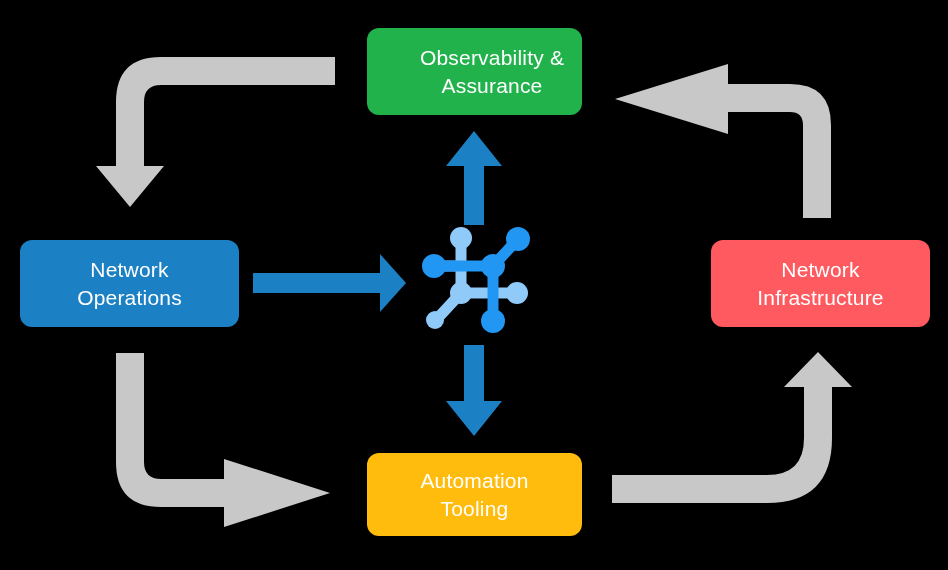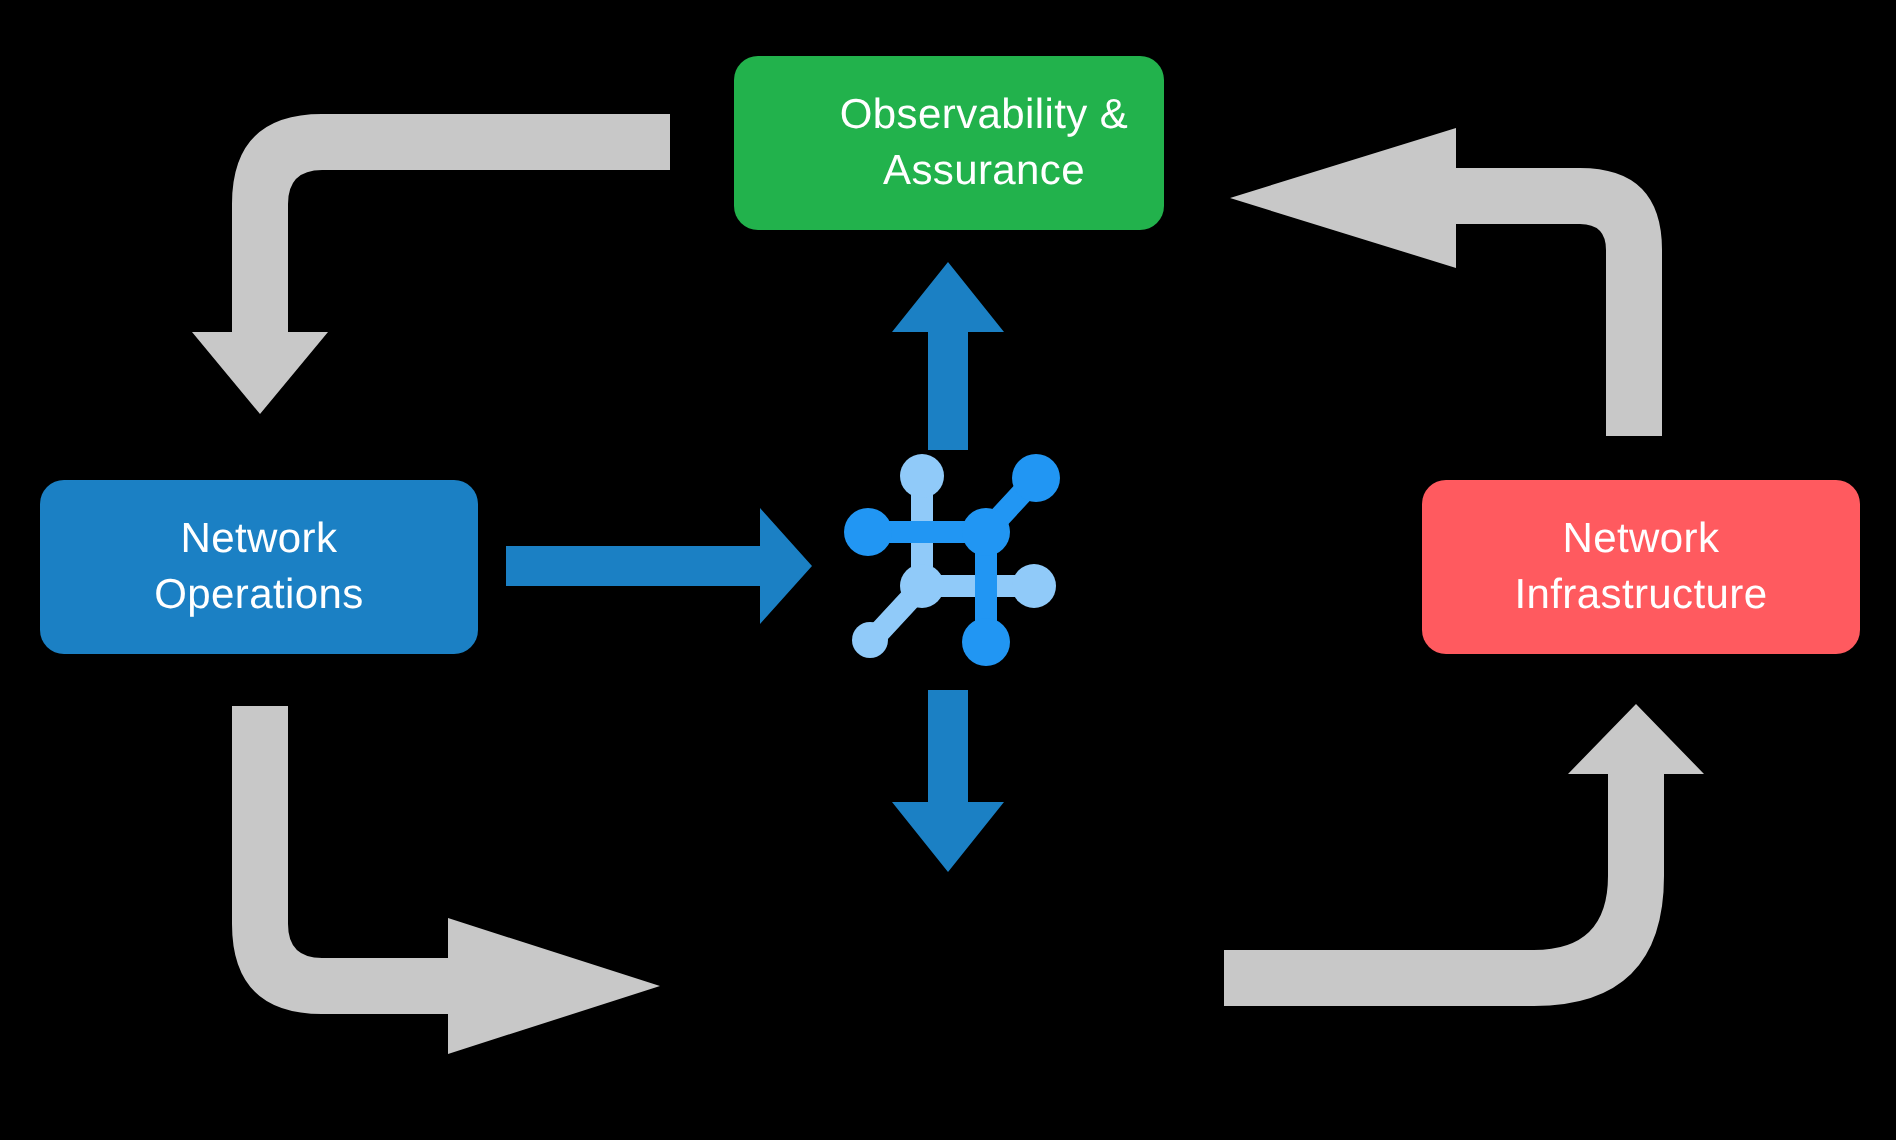--- a/index.html
+++ b/index.html
@@ -133,14 +133,18 @@
   <div class="node-box" id="box-operations">
     <span>Network
 Operations</span>
   </div>
 
   <div class="node-box" id="box-infrastructure">
     <span>Network
 Infrastructure</span>
   </div>
 
+  <div class="node-box" id="box-automation">
+    <span>Automation
+Tooling</span>
+  </div>
 
 </div>
 
 </body></html>

